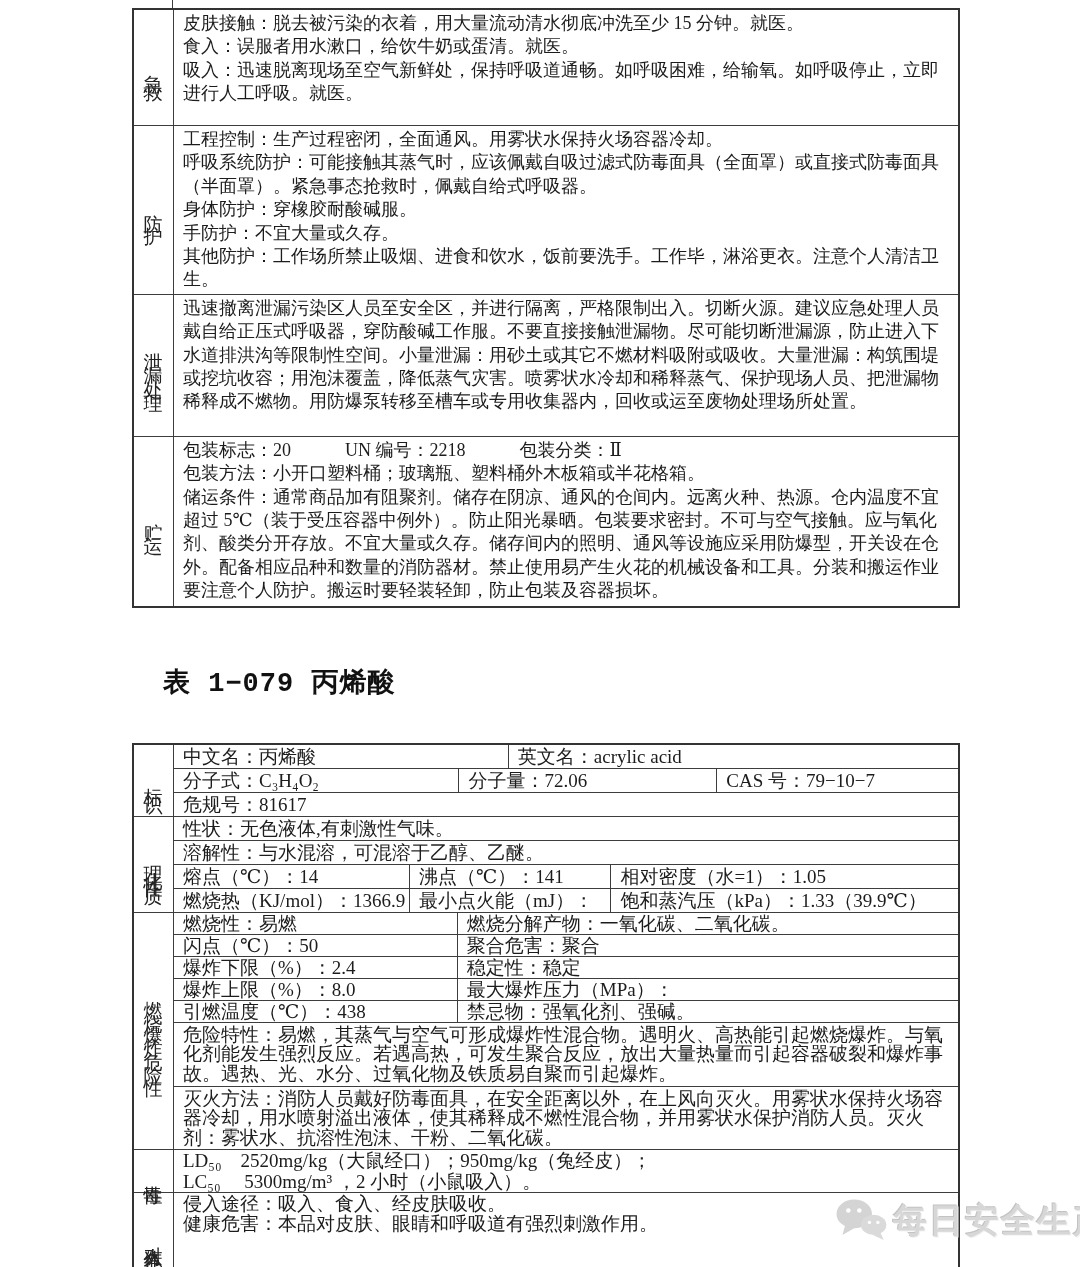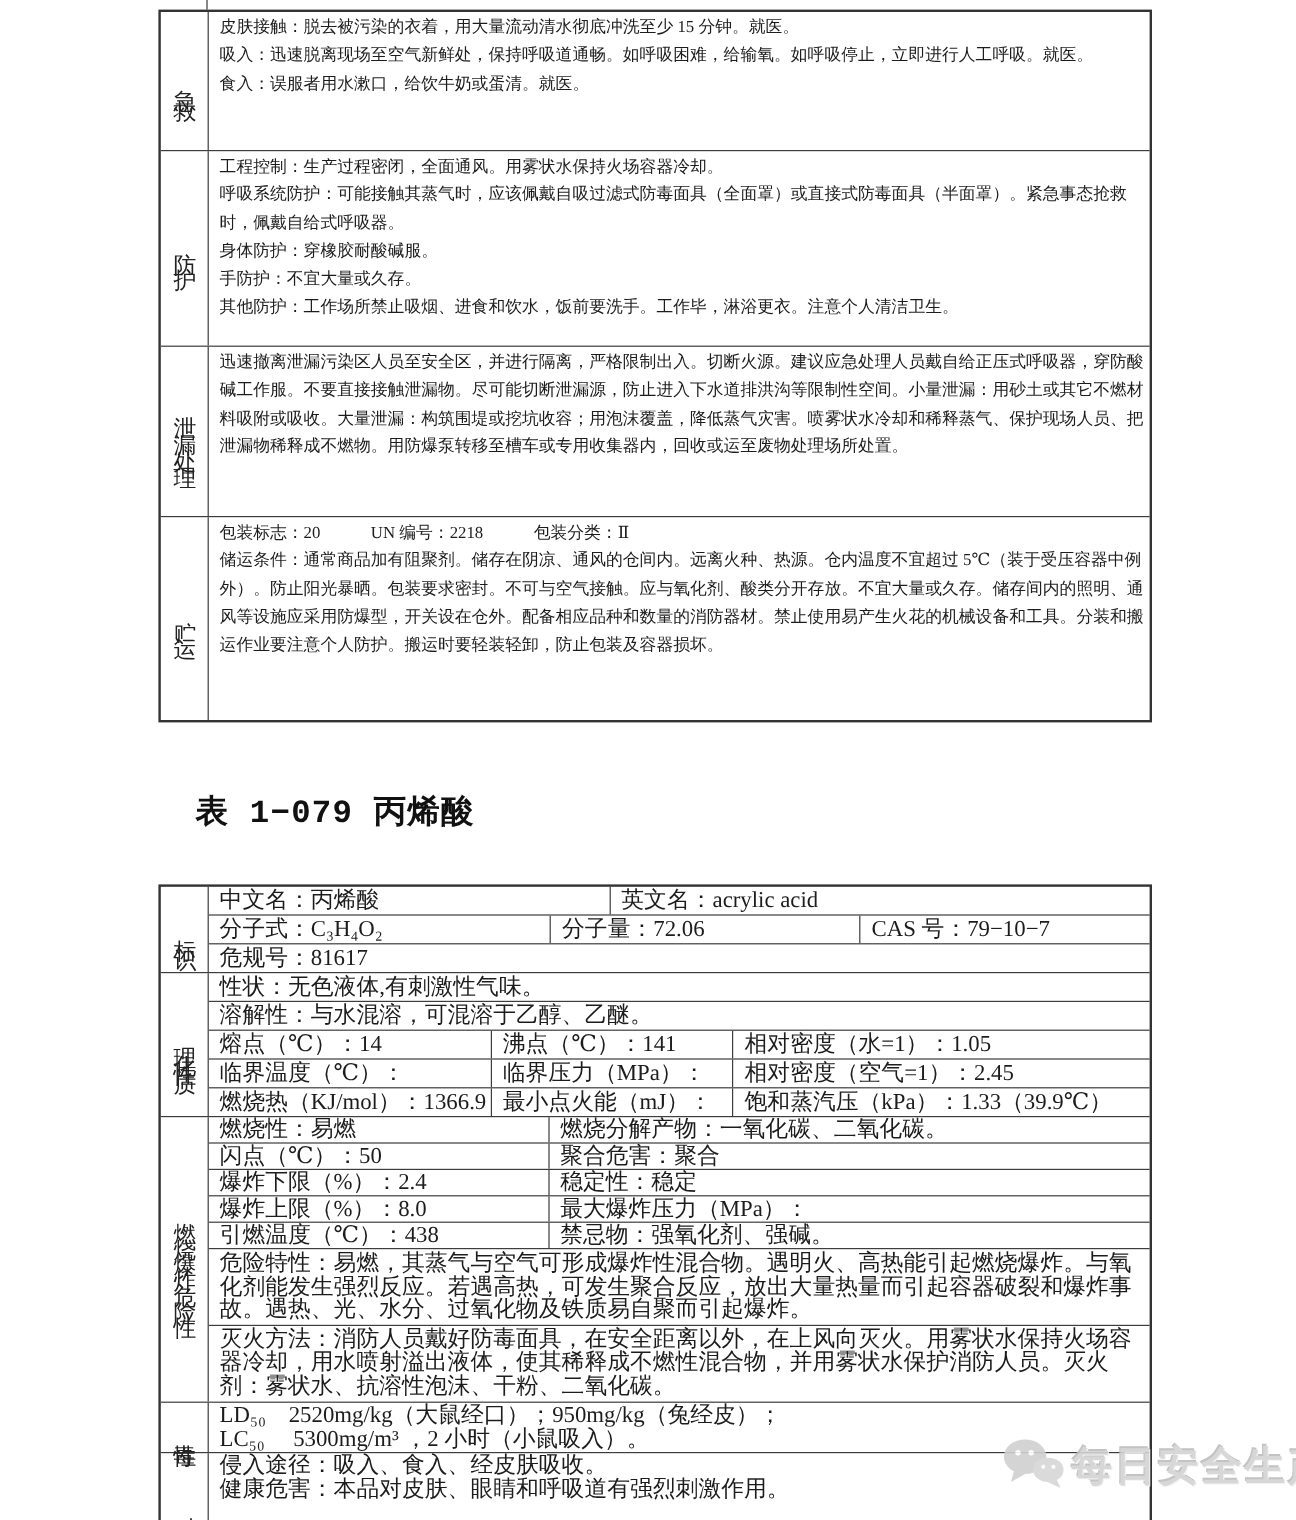--- a/index.html
+++ b/index.html
@@ -25,21 +25,21 @@
   }
   .ls8  span { letter-spacing:9px; }
   .ls10 span { letter-spacing:11px; }
   .ls13 span { letter-spacing:14px; }
   .ls12 span { letter-spacing:13px; }
   .ls6  span { letter-spacing:7px; }
   .ls1  span { letter-spacing:2px; }
   .ls0  span { letter-spacing:1px; }
 
   
-  .t1c { flex:1; padding:2px 5px 2px 9px; font-size:14px; line-height:23.4px; }
+  .t1c { flex:1; padding:2px 5px 2px 9px; font-size:18px; line-height:23.4px; }
   .t1c p { white-space:pre-wrap; }
   .h-firstaid { min-height:115px; }
   .h-protect  { min-height:162px; }
   .h-leak     { min-height:141px; }
   .h-storage  { min-height:169px; }
 
   
   .chem-title {
     margin:47px 0 0 31px; height:88px; display:flex; align-items:flex-start;
     font-size:27px; font-weight:bold; letter-spacing:1px; color:#111;font-family:Liberation Mono, monospace;
@@ -87,22 +87,22 @@
   <div class="cut-tick"></div>
 
   <div class="tbl">
 
     <div class="sec">
       <div class="lbl ls8">
           <span>急救</span>
         </div>
       <div class="t1c h-firstaid">
         <p>皮肤接触：脱去被污染的衣着，用大量流动清水彻底冲洗至少 15 分钟。就医。</p>
+        <p>食入：误服者用水漱口，给饮牛奶或蛋清。就医。</p>
         <p>吸入：迅速脱离现场至空气新鲜处，保持呼吸道通畅。如呼吸困难，给输氧。如呼吸停止，立即进行人工呼吸。就医。</p>
-        <p>食入：误服者用水漱口，给饮牛奶或蛋清。就医。</p>
       </div>
     </div>
 
     <div class="sec">
       <div class="lbl ls10">
           <span>防护</span>
         </div>
       <div class="t1c h-protect">
         <p>工程控制：生产过程密闭，全面通风。用雾状水保持火场容器冷却。</p>
         <p>呼吸系统防护：可能接触其蒸气时，应该佩戴自吸过滤式防毒面具（全面罩）或直接式防毒面具（半面罩）。紧急事态抢救时，佩戴自给式呼吸器。</p>
@@ -120,20 +120,21 @@
         <p>迅速撤离泄漏污染区人员至安全区，并进行隔离，严格限制出入。切断火源。建议应急处理人员戴自给正压式呼吸器，穿防酸碱工作服。不要直接接触泄漏物。尽可能切断泄漏源，防止进入下水道排洪沟等限制性空间。小量泄漏：用砂土或其它不燃材料吸附或吸收。大量泄漏：构筑围堤或挖坑收容；用泡沫覆盖，降低蒸气灾害。喷雾状水冷却和稀释蒸气、保护现场人员、把泄漏物稀释成不燃物。用防爆泵转移至槽车或专用收集器内，回收或运至废物处理场所处置。</p>
       </div>
     </div>
 
     <div class="sec">
       <div class="lbl ls12">
           <span>贮运</span>
         </div>
       <div class="t1c h-storage">
         <p>包装标志：20　　　UN 编号：2218　　　包装分类：Ⅱ</p>
+        <p>包装方法：小开口塑料桶；玻璃瓶、塑料桶外木板箱或半花格箱。</p>
         <p>储运条件：通常商品加有阻聚剂。储存在阴凉、通风的仓间内。远离火种、热源。仓内温度不宜超过 5℃（装于受压容器中例外）。防止阳光暴晒。包装要求密封。不可与空气接触。应与氧化剂、酸类分开存放。不宜大量或久存。储存间内的照明、通风等设施应采用防爆型，开关设在仓外。配备相应品种和数量的消防器材。禁止使用易产生火花的机械设备和工具。分装和搬运作业要注意个人防护。搬运时要轻装轻卸，防止包装及容器损坏。</p>
       </div>
     </div>
   </div>
 
   <div class="chem-title">
     <div>表 1−079  丙烯酸</div>
   </div>
 
   <div class="tbl">
@@ -166,25 +167,20 @@
         <div class="r">
           <div class="c">性状：无色液体,有刺激性气味。</div>
         </div>
         <div class="r">
           <div class="c">溶解性：与水混溶，可混溶于乙醇、乙醚。</div>
         </div>
         <div class="r">
           <div class="c w-ph1">熔点（℃）：14</div>
           <div class="c w-ph2">沸点（℃）：141</div>
           <div class="c">相对密度（水=1）：1.05</div>
-        </div>
-        <div class="r">
-          <div class="c w-ph1">临界温度（℃）：</div>
-          <div class="c w-ph2">临界压力（MPa）：</div>
-          <div class="c">相对密度（空气=1）：2.45</div>
         </div>
         <div class="r">
           <div class="c w-ph1">燃烧热（KJ/mol）：1366.9</div>
           <div class="c w-ph2">最小点火能（mJ）：</div>
           <div class="c">饱和蒸汽压（kPa）：1.33（39.9℃）</div>
         </div>
       </div>
     </div>
 
     <div class="sec">

